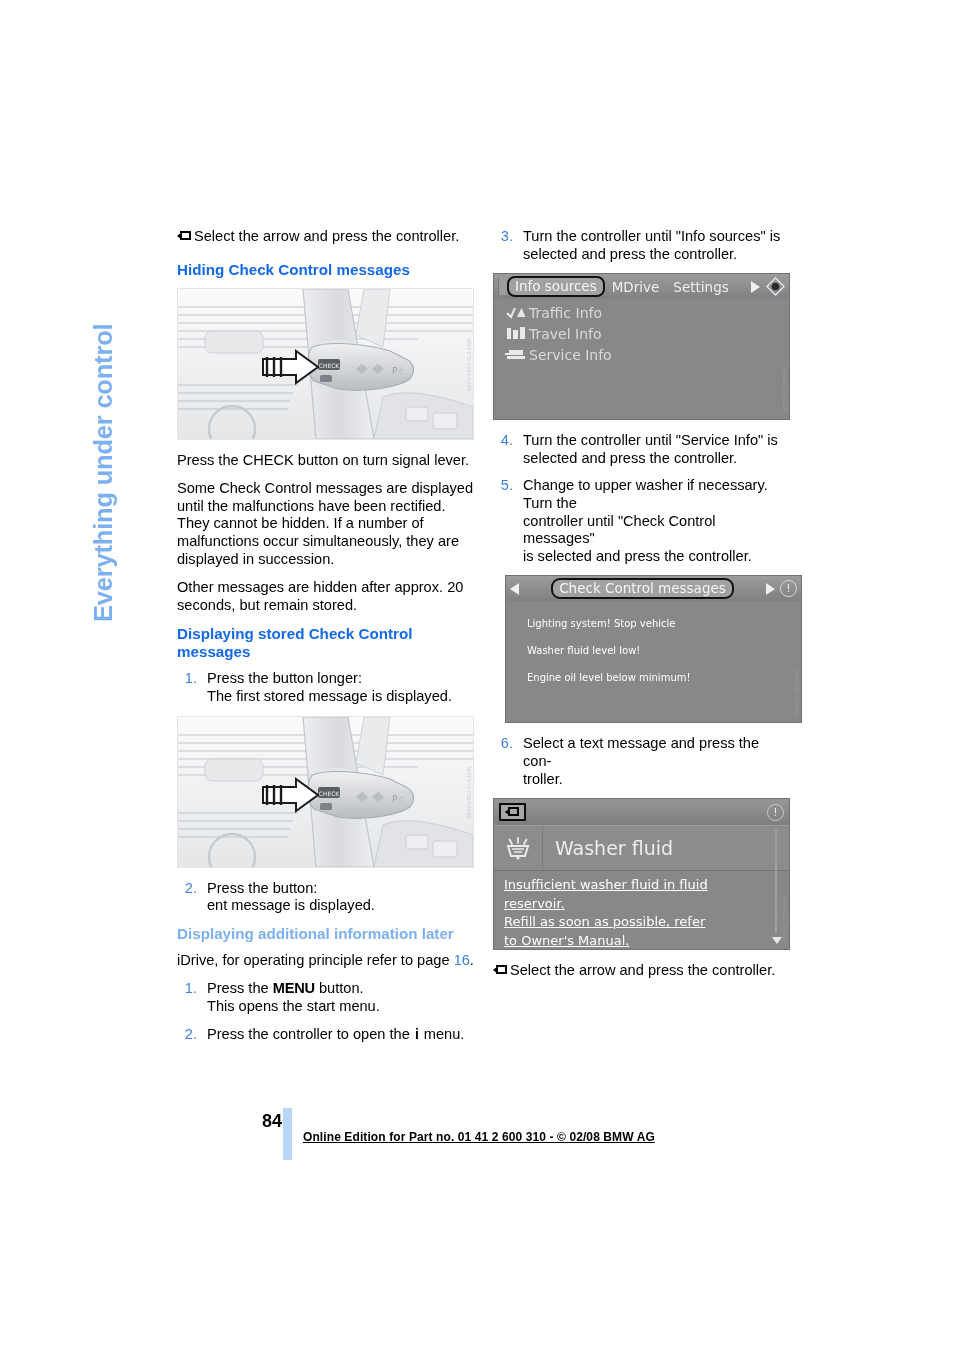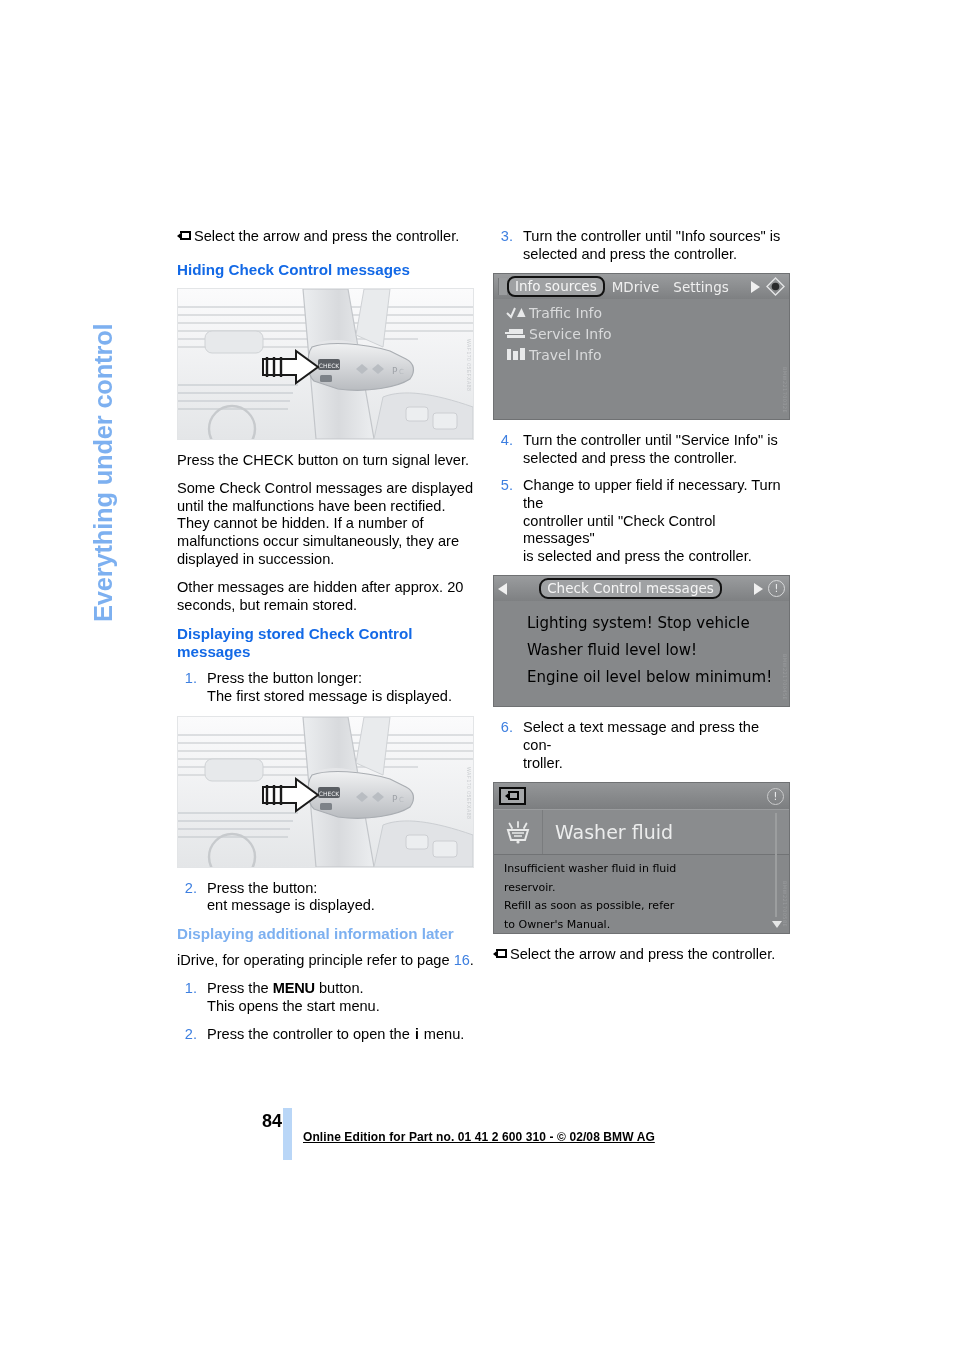--- a/index.html
+++ b/index.html
@@ -205,23 +205,23 @@
     white-space: nowrap;
   }
   .id-row .ico {
     width: 26px;
     display: inline-block;
     text-align: center;
     font-size: 13px;
     color: #ececec;
   }
   .id-msg {
-    font-size: 15px;
-    color: #000000;
-    padding: 2px 0 2px 33px;
+    font-size: 10px;
+    color: #ffffff;
+    padding: 2px 0 2px 21px;
     line-height: 23px;
     white-space: nowrap;
   }
   .nav-tri {
     width: 0; height: 0;
     border-top: 6px solid transparent;
     border-bottom: 6px solid transparent;
   }
   .nav-tri.right { border-left: 9px solid #f0f0f0; }
   .nav-tri.left  { border-right: 9px solid #f0f0f0; }
@@ -264,24 +264,25 @@
     height: 100%;
     display: flex; align-items: center; justify-content: center;
     border-right: 1px solid #7a7c7e;
   }
   .wf-title {
     font-size: 19px;
     color: #eceded;
     padding-left: 12px;
   }
   .wf-text {
-    font-size: 11px;
+    font-size: 13px;
     line-height: 18.5px;
-    color: #000000;
+    color: #ffffff;
     padding: 5px 26px 6px 10px;
+    text-decoration: underline;
   }
   .wf-scroll {
     position: absolute;
     right: 9px;
     top: 30px;
     bottom: 4px;
     width: 8px;
   }
   .wf-scroll .track {
     position: absolute;
@@ -515,56 +516,56 @@
         <span class="ico">
           <svg width="20" height="14" viewBox="0 0 20 14">
             <path d="M1 8 L5 12 L9 3" stroke="#e8e9ea" stroke-width="2" fill="none"></path>
             <path d="M11 12 L15.5 3 L19.5 12 Z" fill="#e8e9ea"></path>
           </svg>
         </span>
         <span>Traffic Info</span>
       </div>
       <div class="id-row">
         <span class="ico">
+          <svg width="20" height="14" viewBox="0 0 20 14">
+            <rect x="1" y="2" width="4" height="11" fill="#e8e9ea"></rect>
+            <rect x="7" y="4" width="5" height="9" fill="#e8e9ea"></rect>
+            <rect x="14" y="1" width="5" height="12" fill="#e8e9ea"></rect>
+          </svg>
+        </span>
+        <span>Travel Info</span>
+      </div>
+      <div class="id-row">
+        <span class="ico">
           <svg width="22" height="14" viewBox="0 0 22 14">
             <path d="M2 9 h18 v3 h-18 z" fill="#e8e9ea"></path>
             <path d="M4 3 h14 v5 h-14 z" fill="#e8e9ea"></path>
             <path d="M0 6 h5 v2 h-5 z" fill="#e8e9ea"></path>
           </svg>
         </span>
         <span>Service Info</span>
       </div>
-      <div class="id-row">
-        <span class="ico">
-          <svg width="20" height="14" viewBox="0 0 20 14">
-            <rect x="1" y="2" width="4" height="11" fill="#e8e9ea"></rect>
-            <rect x="7" y="4" width="5" height="9" fill="#e8e9ea"></rect>
-            <rect x="14" y="1" width="5" height="12" fill="#e8e9ea"></rect>
-          </svg>
-        </span>
-        <span>Travel Info</span>
-      </div>
     </div>
     <span class="idcode">BMW22170032E</span>
   </div>
 
   <div class="step">
     <span class="num">4.</span>
     <span class="step-line">Turn the controller until "Service Info" is</span>
     <span class="step-line">selected and press the controller.</span>
   </div>
 
   <div class="step">
     <span class="num">5.</span>
-    <span class="step-line">Change to upper field if necessary. Turn the</span>
+    <span class="step-line">Change to upper washer if necessary. Turn the</span>
     <span class="step-line">controller until "Check Control messages"</span>
     <span class="step-line">is selected and press the controller.</span>
   </div>
 
-  <div class="idrive" style="height:132px;">
+  <div class="idrive" style="height:148px;margin-left:12px;">
     <div class="id-topbar">
       <div class="nav-tri left"></div>
       <div class="spacer"></div>
       <div class="id-tab sel pill">Check Control messages</div>
       <div class="spacer"></div>
       <div class="nav-tri right"></div>
       <div style="width:5px;"></div>
       <div class="nav-circ">!</div>
     </div>
     <div class="id-body" style="padding-top:9px;">

